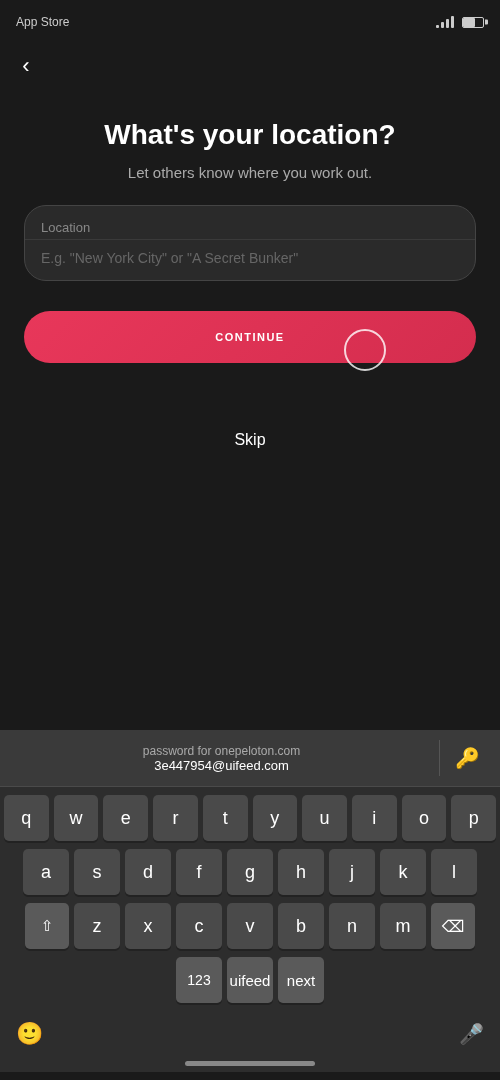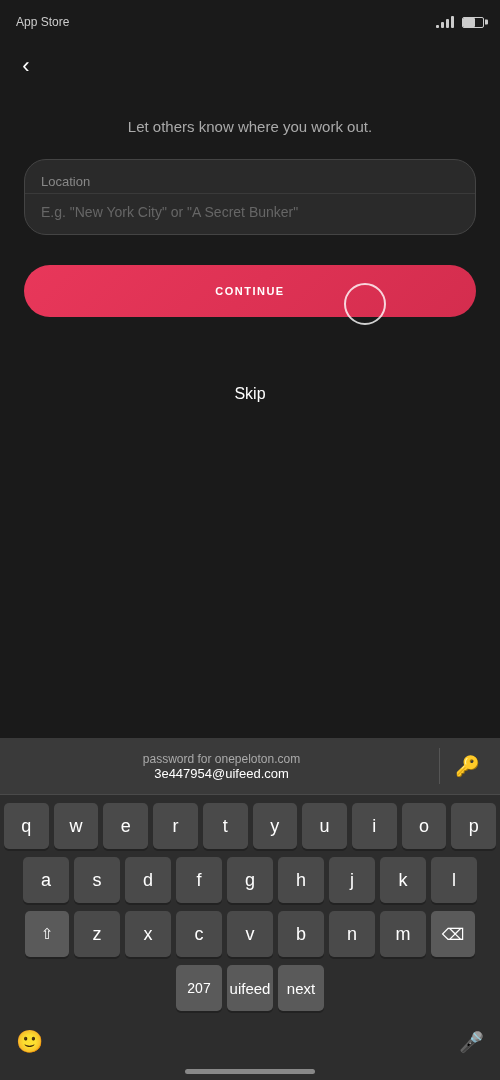--- a/index.html
+++ b/index.html
@@ -170,21 +170,21 @@
       font-size: 16px;
       font-weight: 500;
       cursor: pointer;
       padding: 8px 20px;
       margin-top: 40px;
     }
 
     
     .keyboard-area {
       position: absolute;
-      bottom: 0;
+      bottom: 8px;
       left: 0;
       width: 500px;
       background: #2d2d2d;
     }
 
     .autofill-bar {
       background: #3a3a3a;
       padding: 10px 16px;
       display: flex;
       align-items: center;
@@ -345,20 +345,21 @@
       <div class="battery-fill"></div>
     </div>
   </div>
 </div>
 
 <div class="back-button">
   <div class="back-arrow">‹</div>
 </div>
 
 <div class="main-content">
+  <h1 class="title">What's your location?</h1>
   <p class="subtitle">Let others know where you work out.</p>
 
   
   <div class="input-container">
     <span class="input-label">Location</span>
     <div class="input-placeholder-row">E.g. "New York City" or "A Secret Bunker"</div>
   </div>
 
   
   <button class="continue-button">
@@ -416,21 +417,21 @@
       <div class="key">x</div>
       <div class="key">c</div>
       <div class="key">v</div>
       <div class="key">b</div>
       <div class="key">n</div>
       <div class="key">m</div>
       <div class="key key-wide key-backspace">⌫</div>
     </div>
 
     <div class="key-row">
-      <div class="key key-wide key-123" style="font-size:14px;flex:0 0 74px;">207</div>
+      <div class="key key-wide key-123" style="font-size:14px;flex:0 0 74px;">123</div>
       <div class="key key-wide key-space" style="font-size:15px;">uifeed</div>
       <div class="key key-wide key-next" style="font-size:15px;">next</div>
     </div>
 
   </div>
 
   <div class="bottom-bar">
     <span class="emoji-key">🙂</span>
     <div></div>
     <span class="mic-key">🎤</span>

